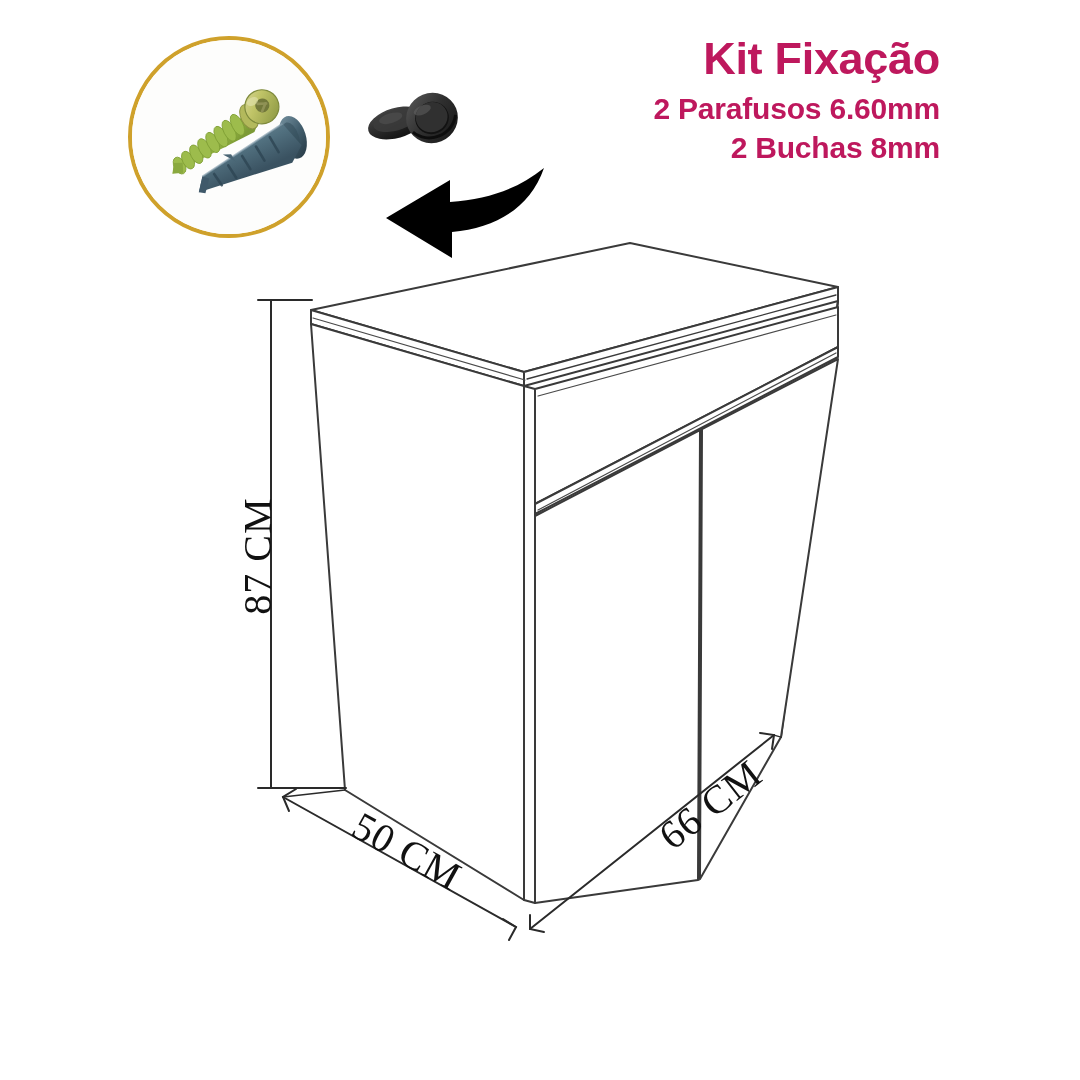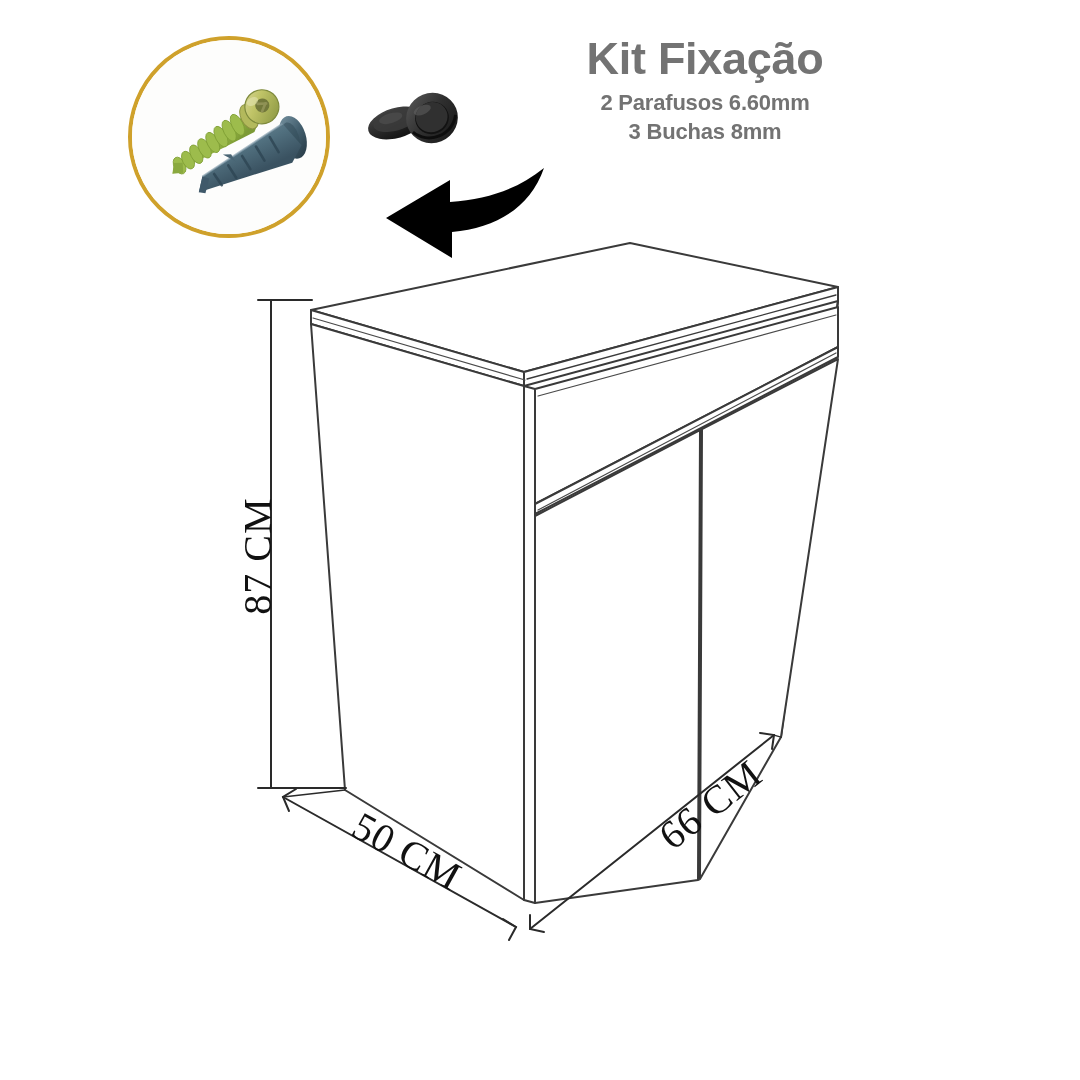--- a/index.html
+++ b/index.html
@@ -16,36 +16,36 @@
     overflow: hidden;
     font-family: "Liberation Sans", sans-serif;
   }
 
   
   #kit-text-block {
     position: absolute;
     left: 470px;
     top: 36px;
     width: 470px;
-    text-align: center;
-    color: #737373;
+    text-align: right;
+    color: #be185d;
   }
   #kit-title {
     font-family: "Liberation Sans", sans-serif;
     font-weight: bold;
     font-size: 45px;
     line-height: 1.02;
     letter-spacing: -0.3px;
     margin: 0 0 7px 0;
     white-space: nowrap;
   }
   .kit-line {
     font-family: "Liberation Sans", sans-serif;
     font-weight: bold;
-    font-size: 22px;
+    font-size: 30px;
     line-height: 1.31;
     letter-spacing: -0.2px;
     white-space: nowrap;
   }
 
   
   #hardware-circle {
     position: absolute;
     left: 128px;
     top: 36px;
@@ -294,16 +294,16 @@
       <text class="dim-label" x="0" y="0" transform="translate(405,855) rotate(29)" text-anchor="middle" dominant-baseline="middle">50 CM</text>
 
       <text class="dim-label" x="0" y="0" transform="translate(713,808) rotate(-38)" text-anchor="middle" dominant-baseline="middle">66 CM</text>
 
     </svg>
   </div>
 
   <div id="kit-text-block">
     <div id="kit-title">Kit Fixação</div>
     <div class="kit-line">2 Parafusos 6.60mm</div>
-    <div class="kit-line">3 Buchas 8mm</div>
+    <div class="kit-line">2 Buchas 8mm</div>
   </div>
 
 </div>
 
 </body></html>

